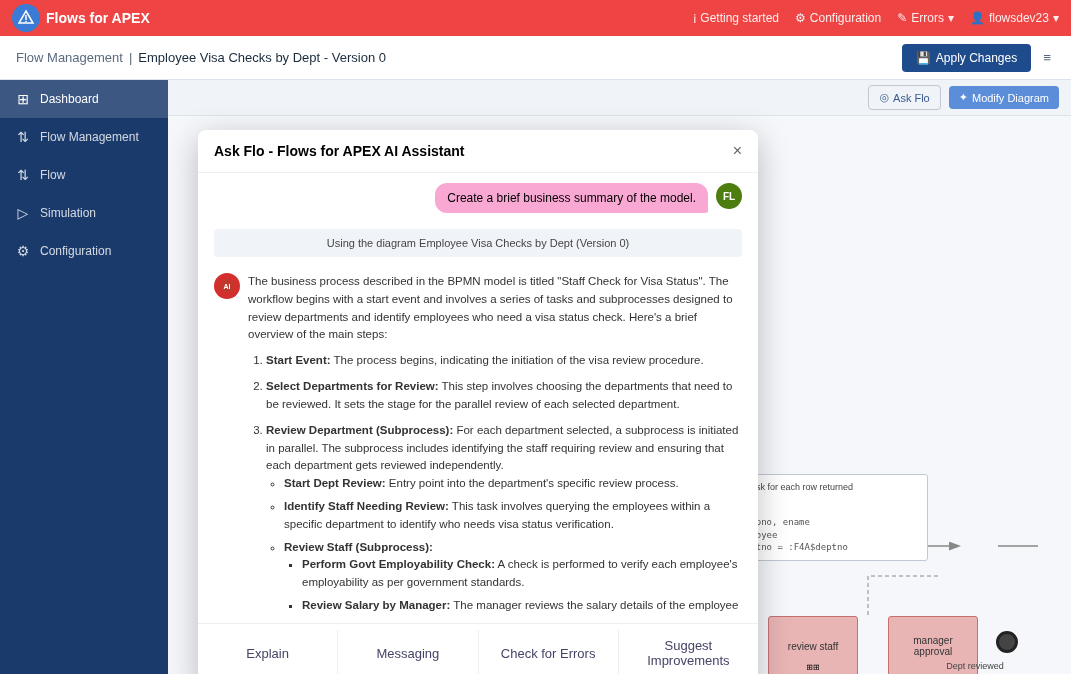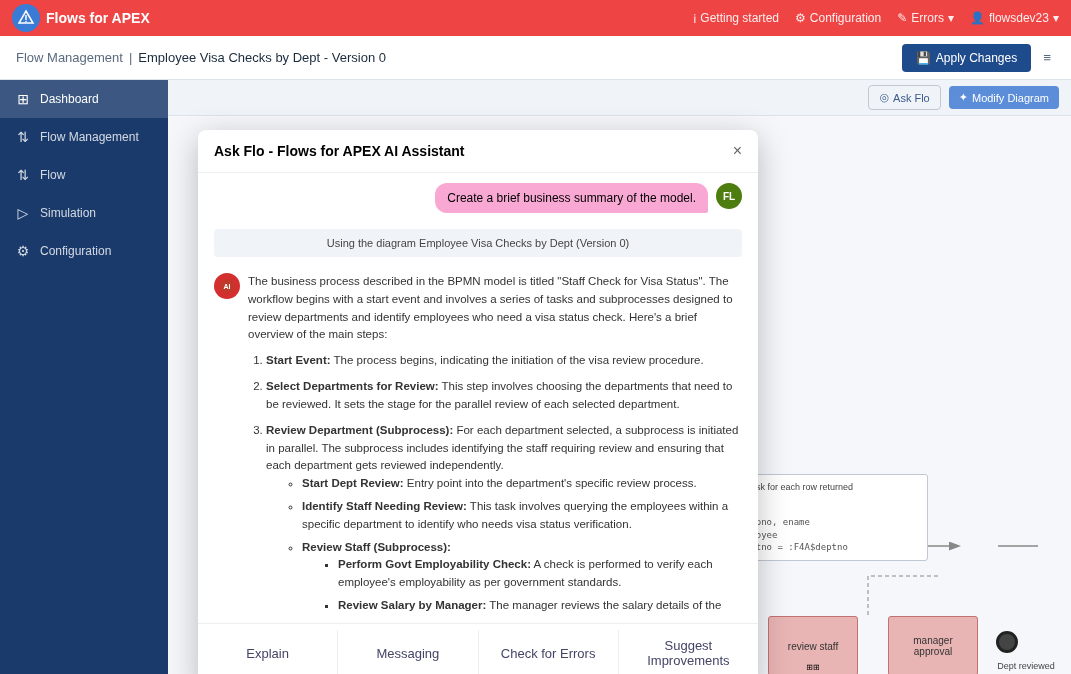--- a/index.html
+++ b/index.html
@@ -78,21 +78,21 @@
     .message-sys-bubble { background: #f0f3f7; border-radius: 4px; padding: 8px 12px; font-size: 11px; color: #444; text-align: center; }
 
     
     .ai-response { padding: 6px 16px 10px 16px; display: flex; gap: 8px; align-items: flex-start; }
     .ai-avatar { width: 26px; height: 26px; background: #d32f2f; border-radius: 50%; display: flex; align-items: center; justify-content: center; color: white; font-size: 9px; font-weight: 700; flex-shrink: 0; }
     .ai-response-content { font-size: 11.5px; line-height: 1.55; color: #333; flex: 1; overflow-y: auto; max-height: 340px; }
     .ai-response-content p { margin-bottom: 8px; }
     .ai-response-content ol { padding-left: 18px; margin-bottom: 8px; }
     .ai-response-content ol li { margin-bottom: 8px; }
     .ai-response-content ul { padding-left: 18px; margin-bottom: 6px; }
-    .ai-response-content ul li { margin-bottom: 5px; margin-left: 18px; }
+    .ai-response-content ul li { margin-bottom: 5px; }
     .ai-response-content strong { font-weight: 600; }
 
     
     .quick-actions { display: flex; border-top: 1px solid #eee; padding: 6px 0; }
     .quick-action-btn { flex: 1; background: none; border: none; border-right: 1px solid #eee; padding: 8px 4px; font-size: 13px; cursor: pointer; color: #446; text-align: center; }
     .quick-action-btn:last-child { border-right: none; }
 
     
     .ai-input-area { padding: 8px 12px; border-top: 1px solid #eee; }
 
@@ -219,21 +219,21 @@
         <span class="task-label">review staff</span>
         <div class="task-icons">⊞⊞</div>
       </div>
 
       <div class="task-box" style="left: 720px; top: 500px; width: 90px; height: 60px;">
         <span class="task-label">manager approval</span>
       </div>
 
       <div class="event-circle end" style="position:absolute; left: 828px; top: 515px; width: 22px; height: 22px; background: #444; border: 3px solid #222; border-radius: 50;"></div>
 
-      <div style="position:absolute; left: 828px; top: 545px; font-size: 9px; color: #444; text-align: center; width: 60px;">Dept reviewed</div>
+      <div style="position:absolute; left: 777px; top: 545px; font-size: 9px; color: #444; text-align: center; width: 60px;">Dept reviewed</div>
 
     </div>
 
     <div class="ai-dialog">
       <div class="ai-dialog-header">
         <span>Ask Flo - Flows for APEX AI Assistant</span>
         <button class="ai-dialog-close">×</button>
       </div>
 
       <div class="message-user-row">

